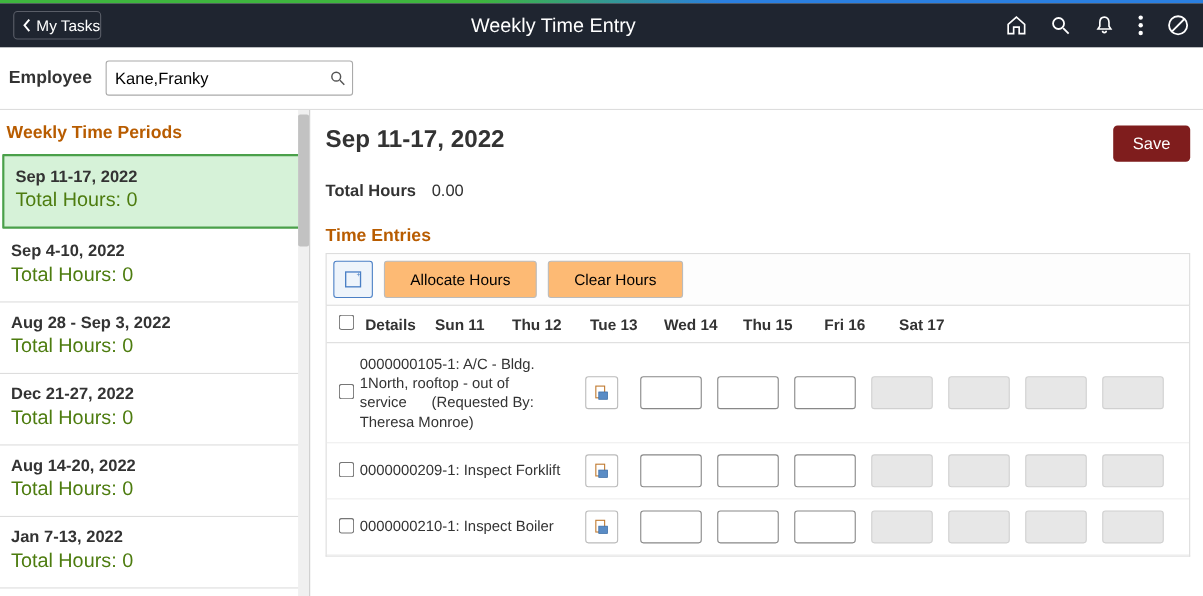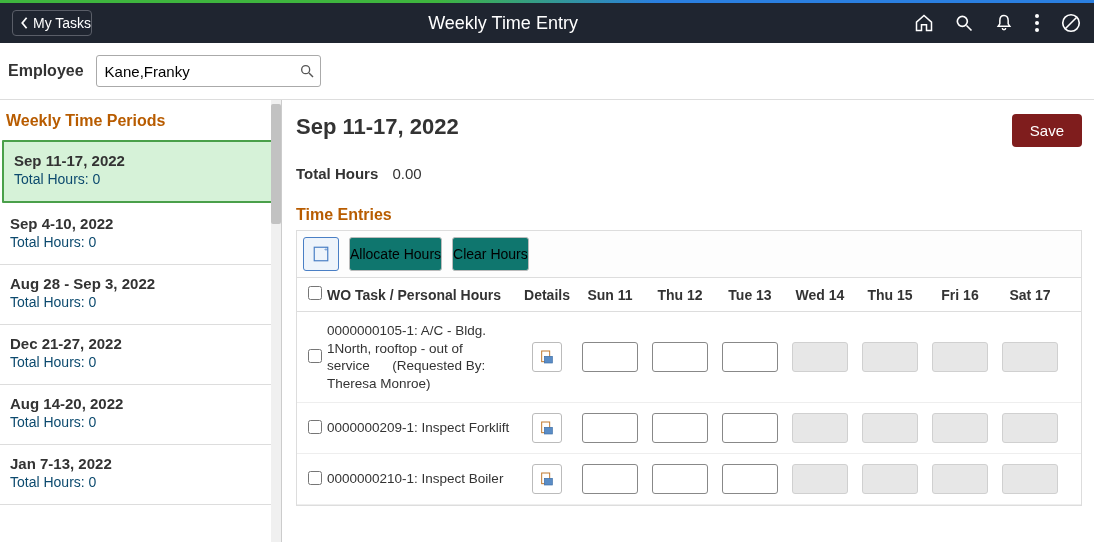--- a/index.html
+++ b/index.html
@@ -18,31 +18,31 @@
   .emp-search-icon { position: absolute; right: 6px; top: 50%; transform: translateY(-50%); color: #555; }
 
   .body { display: flex; height: calc(100% - 43px - 56px); }
   .sidebar { width: 282px; border-right: 1px solid #ccc; overflow-y: auto; position: relative; }
   .sidebar-scroll { position: absolute; right: 0; top: 0; width: 10px; height: 100%; background: #f0f0f0; }
   .sidebar-scroll-thumb { background: #c2c2c2; width: 10px; height: 120px; margin-top: 4px; border-radius: 2px;}
   .periods-title { color: #b85c00; font-weight: bold; font-size: 16px; padding: 12px 6px 8px; }
   .period-item { padding: 10px 10px 14px; border-bottom: 1px solid #ddd; cursor: pointer; }
   .period-item.selected { background: #d6f2d8; border: 2px solid #4aa04a; margin: 2px; border-radius: 1px; }
   .period-range { font-weight: bold; font-size: 15px; }
-  .period-total { font-size: 14px; color: #0c4a6e; margin-top: 2px; }
+  .period-total { font-size: 18px; color: #4d7c0f; margin-top: 2px; }
 
   .main { flex: 1; padding: 14px 12px 0 14px; overflow: hidden; }
   .main-head { display: flex; justify-content: space-between; align-items: flex-start; }
   .range-title { font-size: 22px; font-weight: bold; }
   .save-btn { background: #7f1d1d; color: #fff; border: none; border-radius: 4px; padding: 8px 18px; font-size: 15px; cursor: pointer; }
   .total-row { margin-top: 18px; font-size: 15px; }
   .total-row strong { font-weight: bold; margin-right: 10px; }
   .entries-title { color: #b85c00; font-weight: bold; font-size: 16px; margin-top: 24px; margin-bottom: 6px; }
   .entries-toolbar { display: flex; gap: 10px; border: 1px solid #ddd; padding: 6px; background: #fdfdfd; }
-  .tool-btn { background: #0f766e; border: 1px solid #bbb; border-radius: 3px; padding: 6px 0; font-size: 14px; cursor: pointer; }
+  .tool-btn { background: #fdba74; border: 1px solid #bbb; border-radius: 3px; padding: 6px 23px; font-size: 14px; cursor: pointer; }
   .tool-btn.icon-only { width: 36px; height: 34px; display:flex; align-items:center; justify-content:center; padding:0; background:#eef4fb; border-color:#4a7fc5;}
   .entries-table { border: 1px solid #ddd; border-top: none; }
   .thead { display: flex; align-items: center; font-weight: bold; padding: 8px 6px; border-bottom: 1px solid #ddd; font-size: 14px;}
   .col-chk { width: 24px; text-align:center; }
   .col-task { width: 192px; padding-right:6px;}
   .col-details { width: 56px; text-align:center;}
   .col-day { width: 70px; text-align:center;}
   .trow { display: flex; align-items:center; padding: 10px 6px; border-bottom: 1px solid #eee; font-size: 13.5px;}
   .trow .col-task { line-height: 1.3; }
   .details-btn { width:30px; height:30px; border:1px solid #bbb; border-radius:3px; background:#fff; display:inline-flex; align-items:center; justify-content:center; cursor:pointer; }
@@ -149,21 +149,20 @@
             <text x="16" y="9" font-size="9" fill="#4a7fc5">+</text>
           </svg>
       </button>
       <button class="tool-btn">Allocate Hours</button>
       <button class="tool-btn">Clear Hours</button>
     </div>
 
     <div class="entries-table">
       <div class="thead">
         <div class="col-chk"><input type="checkbox" style=""></div>
-        <div class="col-task">WO Task / Personal Hours</div>
         <div class="col-details">Details</div>
         <div class="col-day">Sun 11</div>
         <div class="col-day">Thu 12</div>
         <div class="col-day">Tue 13</div>
         <div class="col-day">Wed 14</div>
         <div class="col-day">Thu 15</div>
         <div class="col-day">Fri 16</div>
         <div class="col-day">Sat 17</div>
       </div>
 

